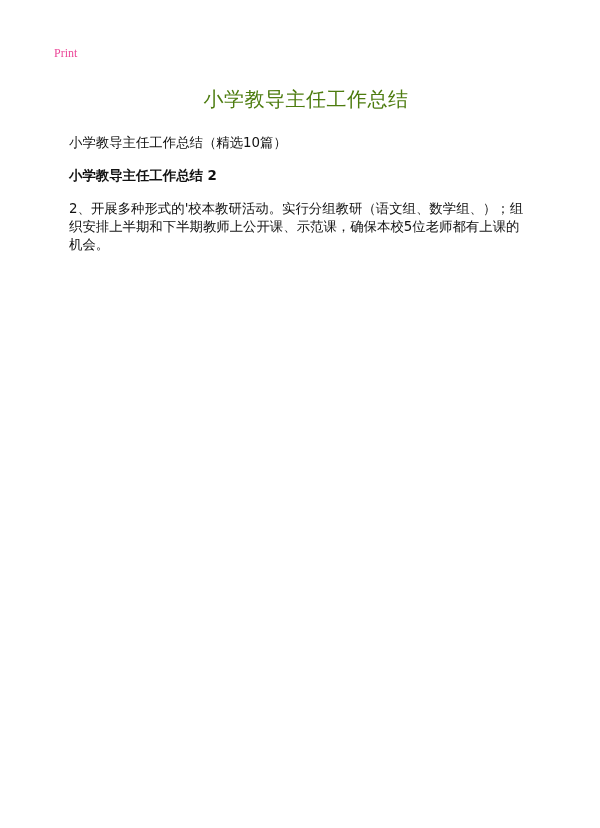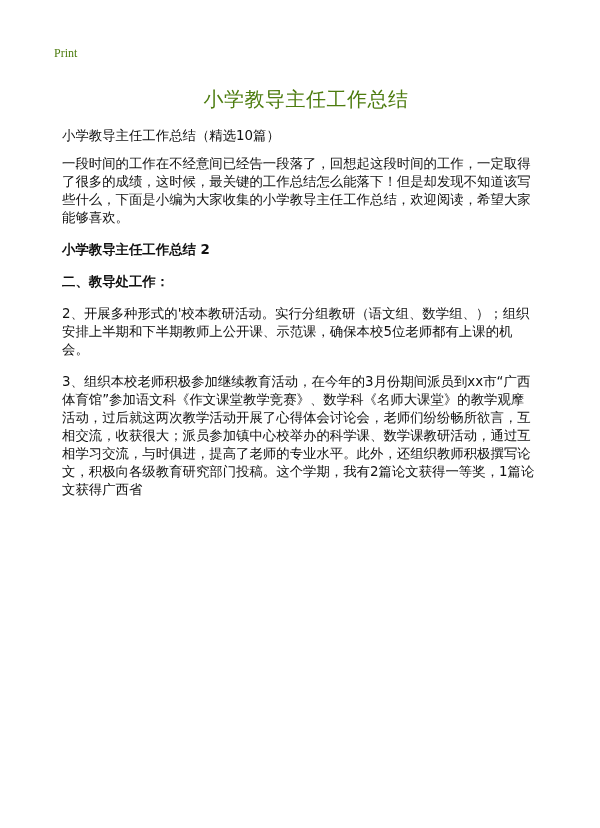--- a/index.html
+++ b/index.html
@@ -14,21 +14,21 @@
       position: relative;
       color: #111111;
       font-family: "DejaVu Sans", sans-serif;
     }
     .print-label {
       position: absolute;
       left: 54px;
       top: 46px;
       font-family: "Liberation Serif", serif;
       font-size: 12px;
-      color: #4d7c0f;
+      color: #ec4899;
     }
     .doc-title {
       position: absolute;
       left: 0;
       width: 600px;
       top: 80px;
       text-align: center;
       font-size: 20px;
       font-weight: normal;
       margin: 6px;
@@ -37,37 +37,34 @@
     }
     .content {
       position: absolute;
       left: 54px;
       top: 119px;
       width: 490px;
       font-size: 13.4px;
       line-height: 18px;
     }
     .content p {
-      margin: 8px;
+      margin: 15px;
     }
     .subtitle { margin-bottom: 10px !important; }
     .para { margin-bottom: 14px !important; }
     .heading {
       font-weight: bold;
       margin-bottom: 14px !important;
     }
     .sub-item { margin-bottom: 14px !important; }
   </style>
 </head>
 <body>
 
 <div class="print-label">Print</div>
 
 <h1 class="doc-title">小学教导主任工作总结</h1>
 
 <div class="content">
   <p class="subtitle">小学教导主任工作总结（精选10篇）</p>
-  <p class="para">一段时间的工作在不经意间已经告一段落了，回想起这段时间的工作，一定取得了很多的成绩，这时候，最关键的工作总结怎么能落下！但是却发现不知道该写些什么，下面是小编为大家收集的小学教导主任工作总结，欢迎阅读，希望大家能够喜欢。</p>
   <p class="heading">小学教导主任工作总结 2</p>
-  <p class="heading">二、教导处工作：</p>
   <p class="para">2、开展多种形式的'校本教研活动。实行分组教研（语文组、数学组、）；组织安排上半期和下半期教师上公开课、示范课，确保本校5位老师都有上课的机会。</p>
-  <p class="para">3、组织本校老师积极参加继续教育活动，在今年的3月份期间派员到xx市“广西体育馆”参加语文科《作文课堂教学竞赛》、数学科《名师大课堂》的教学观摩活动，过后就这两次教学活动开展了心得体会讨论会，老师们纷纷畅所欲言，互相交流，收获很大；派员参加镇中心校举办的科学课、数学课教研活动，通过互相学习交流，与时俱进，提高了老师的专业水平。此外，还组织教师积极撰写论文，积极向各级教育研究部门投稿。这个学期，我有2篇论文获得一等奖，1篇论文获得广西省</p>
 </div>
 
 </body></html>

